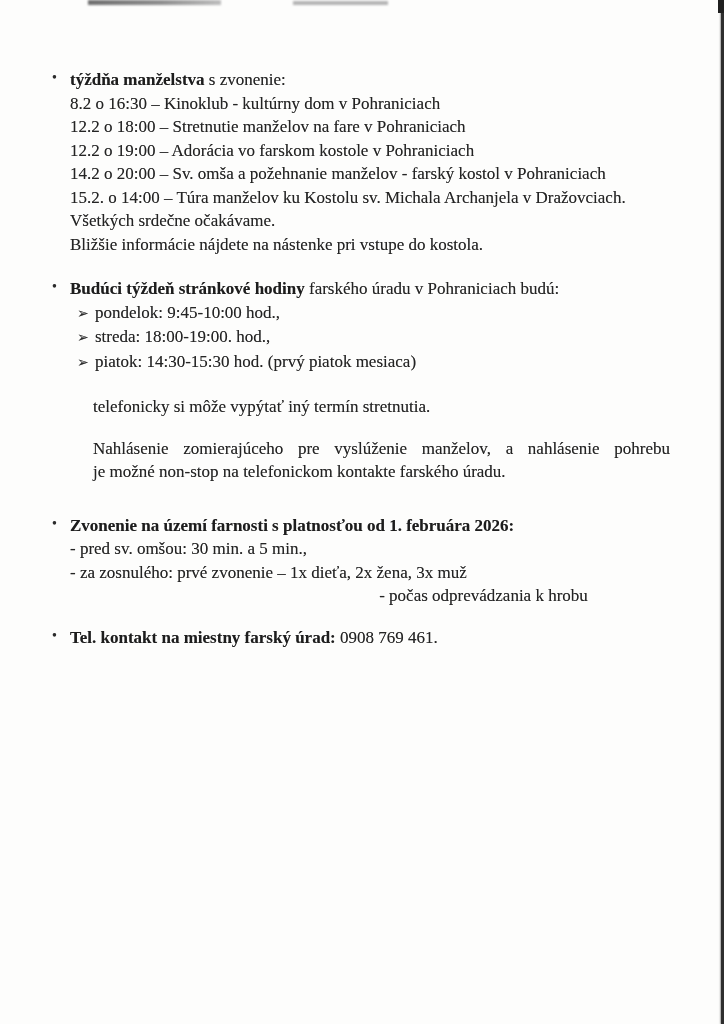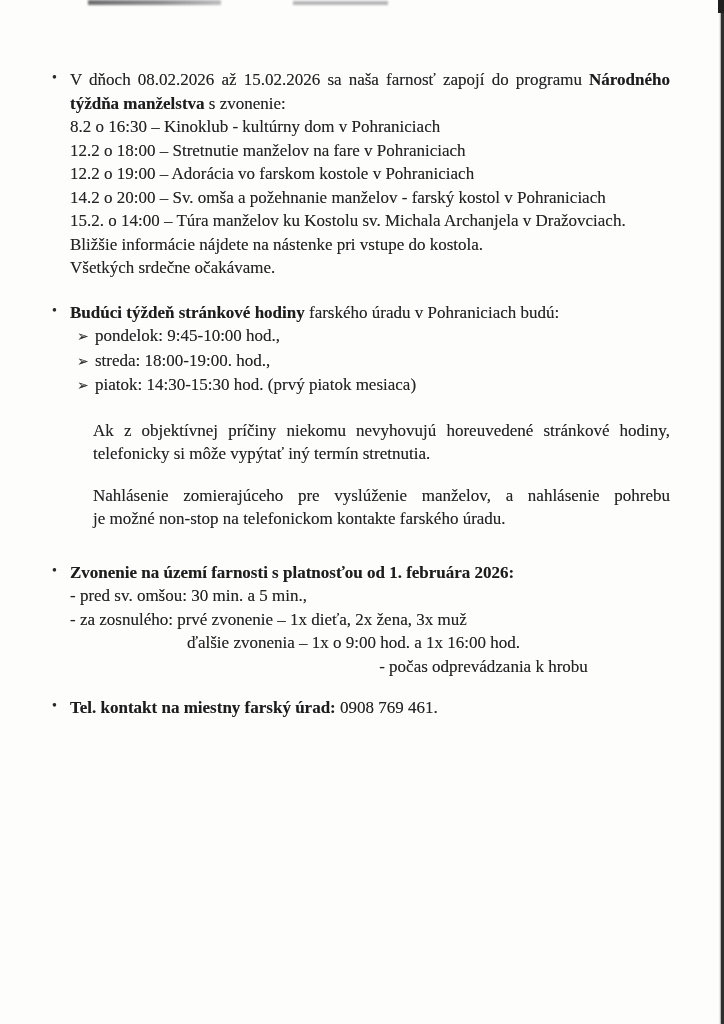--- a/index.html
+++ b/index.html
@@ -76,72 +76,66 @@
 
   <div class="art-top1"></div>
   <div class="art-top2"></div>
   <div class="art-right"></div>
   <div class="art-corner"></div>
 
   <div class="content">
 
     <div class="sec">
       <span class="bullet">•</span>
-      <div class="line just">
-        <span>V dňoch 08.02.2026 až 15.02.2026 sa naša farnosť zapojí do programu</span>
-        <b>Národného</b>
-      </div>
       <div class="line">
         <b>týždňa manželstva</b>
         <span>s zvonenie:</span>
       </div>
       <div class="line">8.2 o 16:30 – Kinoklub - kultúrny dom v Pohraniciach</div>
       <div class="line">12.2 o 18:00 – Stretnutie manželov na fare v Pohraniciach</div>
       <div class="line">12.2 o 19:00 – Adorácia vo farskom kostole v Pohraniciach</div>
       <div class="line">14.2 o 20:00 – Sv. omša a požehnanie manželov - farský kostol v Pohraniciach</div>
       <div class="line">15.2. o 14:00 – Túra manželov ku Kostolu sv. Michala Archanjela v Dražovciach.</div>
+      <div class="line">Všetkých srdečne očakávame.</div>
       <div class="line">Bližšie informácie nájdete na nástenke pri vstupe do kostola.</div>
-      <div class="line">Všetkých srdečne očakávame.</div>
     </div>
 
     <div class="sec sec-office">
       <span class="bullet">•</span>
       <div class="line">
         <b>Budúci týždeň stránkové hodiny</b>
         <span>farského úradu v Pohraniciach budú:</span>
       </div>
       <div class="line hours-item">
         <span class="arrow">➢</span><span>pondelok: 9:45-10:00 hod.,</span>
       </div>
       <div class="line hours-item">
         <span class="arrow">➢</span><span>streda: 18:00-19:00. hod.,</span>
       </div>
       <div class="line hours-item">
         <span class="arrow">➢</span><span>piatok: 14:30-15:30 hod. (prvý piatok mesiaca)</span>
       </div>
 
       <div class="note note1">
-        <div class="line just">Ak z objektívnej príčiny niekomu nevyhovujú horeuvedené stránkové hodiny,</div>
         <div class="line">telefonicky si môže vypýtať iný termín stretnutia.</div>
       </div>
 
       <div class="note note2">
         <div class="line just">Nahlásenie zomierajúceho pre vyslúženie manželov, a nahlásenie pohrebu</div>
         <div class="line">je možné non-stop na telefonickom kontakte farského úradu.</div>
       </div>
     </div>
 
     <div class="sec sec-bells">
       <span class="bullet">•</span>
       <div class="line">
         <b>Zvonenie na území farnosti s platnosťou od 1. februára 2026:</b>
       </div>
       <div class="line">- pred sv. omšou: 30 min. a 5 min.,</div>
       <div class="line">- za zosnulého: prvé zvonenie – 1x dieťa, 2x žena, 3x muž</div>
-      <div class="line indent-mid">ďalšie zvonenia – 1x o 9:00 hod. a 1x 16:00 hod.</div>
       <div class="line indent-deep">- počas odprevádzania k hrobu</div>
     </div>
 
     <div class="sec sec-phone">
       <span class="bullet">•</span>
       <div class="line">
         <b>Tel. kontakt na miestny farský úrad:</b>
         <span>0908 769 461.</span>
       </div>
     </div>

